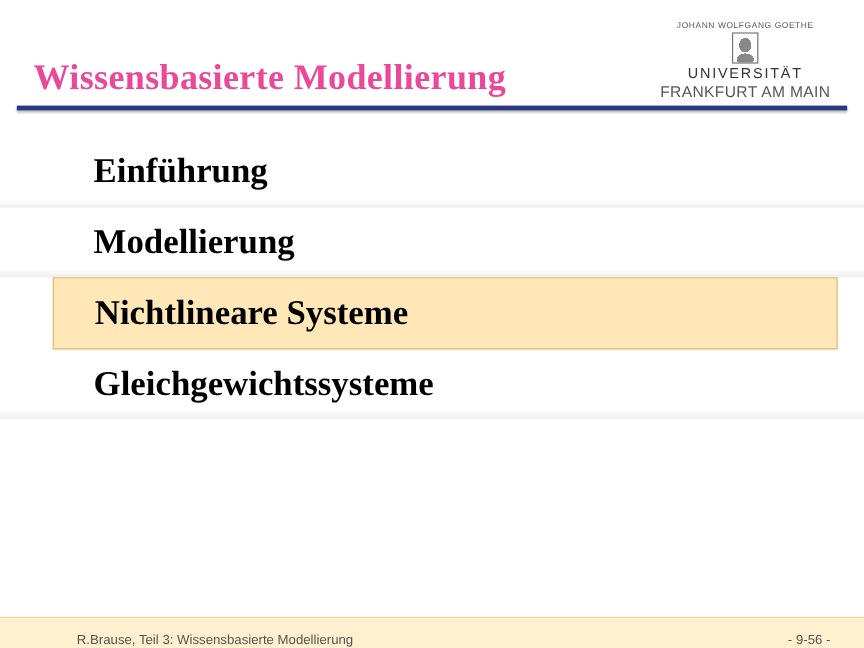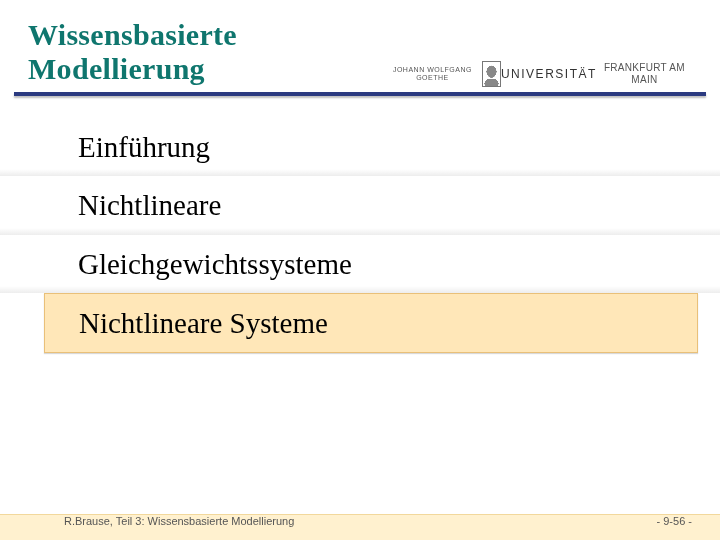--- a/index.html
+++ b/index.html
@@ -14,57 +14,58 @@
   .header {
     position: relative;
     padding: 18px 20px 6px 28px;
     display: flex;
     justify-content: space-between;
     align-items: flex-end;
   }
   .title {
     font-size: 30px;
     font-weight: bold;
-    color: #0f766e;
+    color: #ec4899;
     letter-spacing: 0.3px;
   }
   .logo {
     display: flex;
+    flex-direction: column;
     align-items: center;
     font-family: "Helvetica Neue", Arial, sans-serif;
     font-size: 9px;
     color: #444;
     line-height: 1.2;
     text-align: center;
     margin-right: 8px;
     margin-bottom: -2px;
   }
   .logo-top { font-size: 7px; letter-spacing: 0.5px; color:#555; }
   .logo-portrait {
     width: 22px;
     height: 26px;
     background: radial-gradient(ellipse 10px 12px at 50% 40%, #888 0%, #888 50%, transparent 51%),
                 radial-gradient(ellipse 14px 10px at 50% 90%, #888 0%, #888 50%, transparent 51%);
     border: 1px solid #777;
     margin: 1px auto;
   }
   .logo-uni { font-size: 12px; letter-spacing: 1.5px; font-weight: 400; color:#333;}
-  .logo-city { font-size: 10px; letter-spacing: 0.3px; color:#555;}
+  .logo-city { font-size: 13px; letter-spacing: 0.3px; color:#555;}
   .rule {
     height: 4px;
     background: #2b3a80;
     margin: 0 14px 0 14px;
     box-shadow: 0 2px 2px rgba(0,0,0,0.25);
   }
   .body {
     padding: 22px 0 0 0;
   }
   .item {
     font-size: 29px;
-    font-weight: normal;
+    font-weight: bold;
     color: #000;
     padding: 11px 0 11px 78px;
     line-height: 1.25;
     background: linear-gradient(to bottom, rgba(255,255,255,0) 0%, rgba(255,255,255,0) 88%, rgba(0,0,0,0.07) 100%);
   }
   .item.highlight {
     background: #ffe7b8;
     border: 1px solid #e9c079;
     margin: 0 22px 0 44px;
     padding-left: 34px;
@@ -73,21 +74,21 @@
   .footer {
     position: absolute;
     bottom: 0;
     left: 0;
     right: 0;
     height: 26px;
     background: #fff1cf;
     border-top: 1px solid #f2d89c;
     display: flex;
     justify-content: space-between;
-    align-items: flex-start;
+    align-items: flex-end;
     padding: 0 28px 0 64px;
     font-family: "Helvetica Neue", Arial, sans-serif;
     font-size: 11px;
     color: #555;
   }
 </style>
 </head>
 <body>
 
 <div class="header">
@@ -97,21 +98,21 @@
     <div class="logo-portrait"></div>
     <div class="logo-uni">UNIVERSITÄT</div>
     <div class="logo-city">FRANKFURT AM MAIN</div>
   </div>
 </div>
 
 <div class="rule"></div>
 
 <div class="body">
   <div class="item">Einführung</div>
-  <div class="item">Nichtlineare</div>
+  <div class="item">Modellierung</div>
+  <div class="item highlight">Nichtlineare Systeme</div>
   <div class="item">Gleichgewichtssysteme</div>
-  <div class="item highlight">Nichtlineare Systeme</div>
 </div>
 
 <div class="footer">
   <span>R.Brause, Teil 3: Wissensbasierte Modellierung</span>
   <span>- 9-56 -</span>
 </div>
 
 </body></html>

